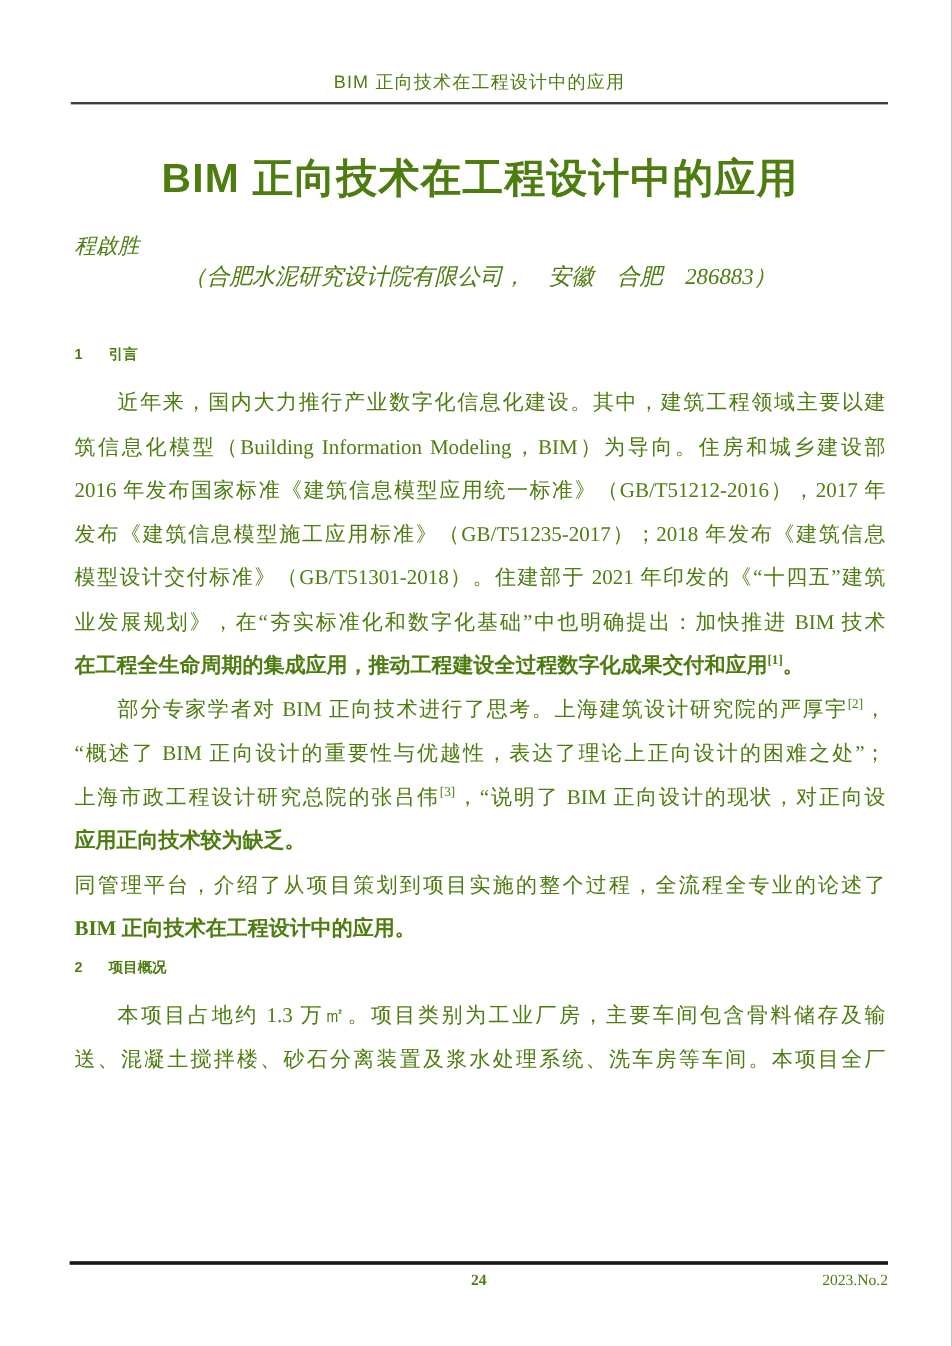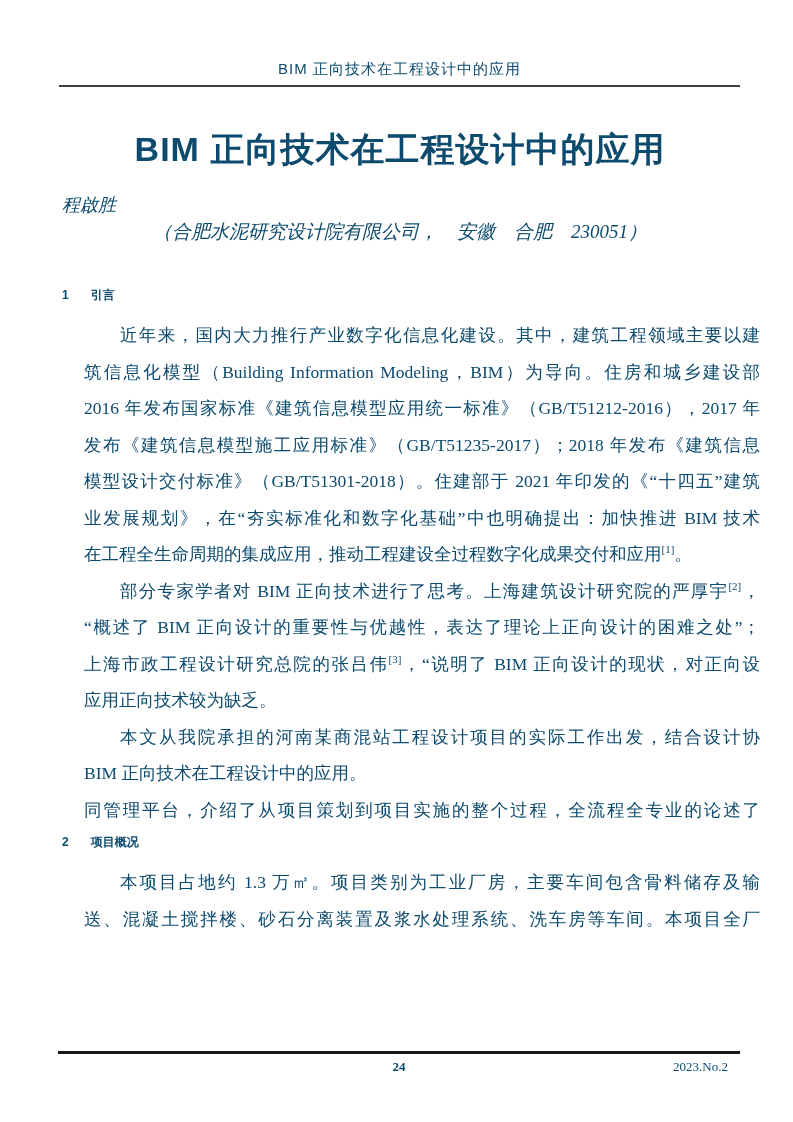--- a/index.html
+++ b/index.html
@@ -4,21 +4,21 @@
 <title>Document Page</title>
 <style>
   * { margin: 0; padding: 0; box-sizing: border-box; }
   html, body { background: #888; }
   .page {
     position: relative;
     width: 793px;
     height: 1122px;
     margin: 0 auto;
     background: #ffffff;
-    color: #0c4a6e;
+    color: #4d7c0f;
     overflow: hidden;
     font-family: "Liberation Serif", serif;
   }
   
   .running-header {
     position: absolute;
     top: 60px;
     left: 59px;
     width: 681px;
     text-align: center;
@@ -63,31 +63,31 @@
     margin-bottom: 8px;
     font-family: "Liberation Sans", sans-serif;
     font-weight: bold;
     font-size: 12px;
     line-height: 28px;
   }
   .section-heading:nth-of-type(n+2) { margin-top: 0; }
   .section .section-heading { margin-top: 0; }
   .section:first-child .section-heading { margin-top: 36px; }
   .section-heading .num { display: inline-block; margin-right: 22px; }
-  .paragraph { width: 676px; margin-left: 22px; }
+  .paragraph { width: 676px; }
   .line {
     font-size: 17.5px;
     height: 36.5px;
     line-height: 36.5px;
     text-align: justify;
     text-align-last: justify;
     white-space: normal;
     overflow: hidden;
   }
-  .line.last { text-align-last: left; }
+  .line.last { text-align-last: left; font-weight: bold; }
   .line.indent { text-indent: 36px; }
   sup.cite {
     font-size: 11px;
     line-height: 0;
     vertical-align: super;
   }
   
   .footer-rule {
     position: absolute;
     top: 1051px;
@@ -105,59 +105,58 @@
     line-height: 18px;
   }
   .footer-row .page-num {
     position: absolute;
     left: 0; right: 0;
     text-align: center;
     font-weight: bold;
   }
   .footer-row .issue {
     position: absolute;
-    right: 12px;
+    right: 0;
     text-align: left;
   }
 </style>
 </head>
 <body>
 
 <div class="page">
 
   <div class="running-header">
     <span>BIM 正向技术在工程设计中的应用</span>
   </div>
 
   <div class="content">
     <h1 class="title">BIM 正向技术在工程设计中的应用</h1>
     <div class="author">程啟胜</div>
-    <div class="affiliation">（合肥水泥研究设计院有限公司，　安徽　合肥　230051）</div>
+    <div class="affiliation">（合肥水泥研究设计院有限公司，　安徽　合肥　286883）</div>
     <main>
         <section class="section first">
           <h2 class="section-heading" style="margin-top: 36px;"><span class="num">1</span><span>引言</span></h2>
           <div class="paragraph">
             <div class="line indent">近年来，国内大力推行产业数字化信息化建设。其中，建筑工程领域主要以建</div>
             <div class="line">筑信息化模型（Building Information Modeling，BIM）为导向。住房和城乡建设部</div>
             <div class="line">2016 年发布国家标准《建筑信息模型应用统一标准》（GB/T51212-2016），2017 年</div>
             <div class="line">发布《建筑信息模型施工应用标准》（GB/T51235-2017）；2018 年发布《建筑信息</div>
             <div class="line">模型设计交付标准》（GB/T51301-2018）。住建部于 2021 年印发的《“十四五”建筑</div>
             <div class="line">业发展规划》，在“夯实标准化和数字化基础”中也明确提出：加快推进 BIM 技术</div>
             <div class="line last">在工程全生命周期的集成应用，推动工程建设全过程数字化成果交付和应用<sup class="cite">[1]</sup>。</div>
           </div>
           <div class="paragraph">
             <div class="line indent">部分专家学者对 BIM 正向技术进行了思考。上海建筑设计研究院的严厚宇<sup class="cite">[2]</sup>，</div>
             <div class="line">“概述了 BIM 正向设计的重要性与优越性，表达了理论上正向设计的困难之处”；</div>
             <div class="line">上海市政工程设计研究总院的张吕伟<sup class="cite">[3]</sup>，“说明了 BIM 正向设计的现状，对正向设</div>
             <div class="line last">应用正向技术较为缺乏。</div>
           </div>
           <div class="paragraph">
-            <div class="line indent">本文从我院承担的河南某商混站工程设计项目的实际工作出发，结合设计协</div>
+            <div class="line">同管理平台，介绍了从项目策划到项目实施的整个过程，全流程全专业的论述了</div>
             <div class="line last">BIM 正向技术在工程设计中的应用。</div>
-            <div class="line">同管理平台，介绍了从项目策划到项目实施的整个过程，全流程全专业的论述了</div>
           </div>
         </section>
         <section class="section">
           <h2 class="section-heading"><span class="num">2</span><span>项目概况</span></h2>
           <div class="paragraph">
             <div class="line indent">本项目占地约 1.3 万㎡。项目类别为工业厂房，主要车间包含骨料储存及输</div>
             <div class="line">送、混凝土搅拌楼、砂石分离装置及浆水处理系统、洗车房等车间。本项目全厂</div>
           </div>
         </section>
       </main>

